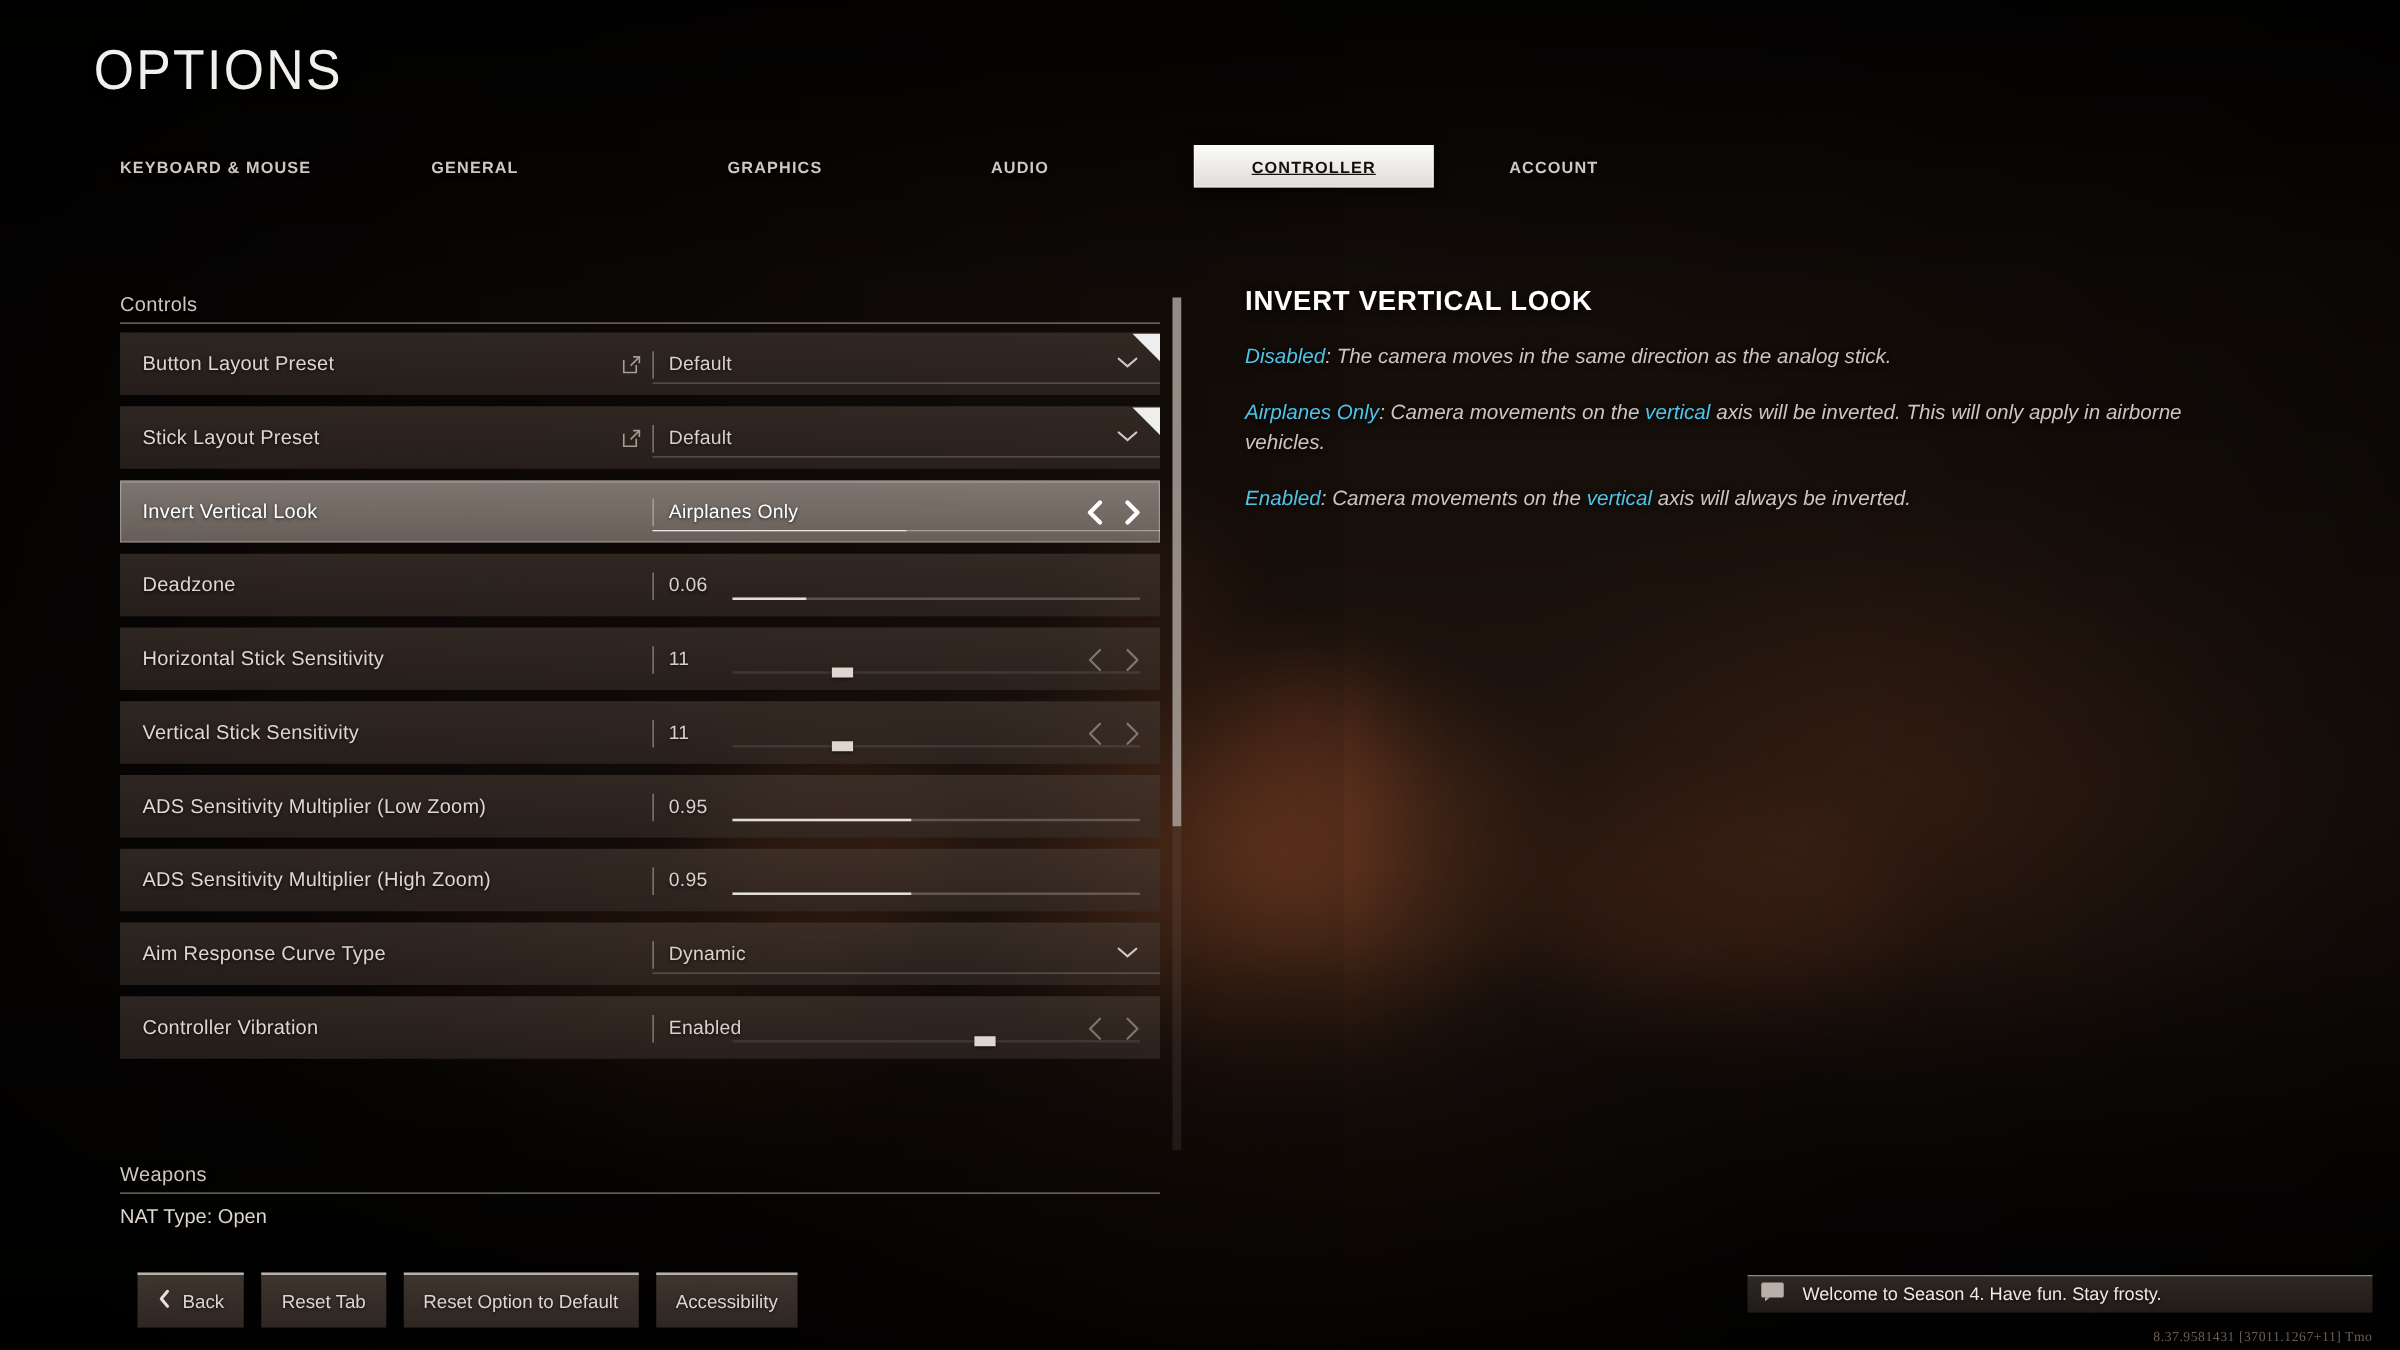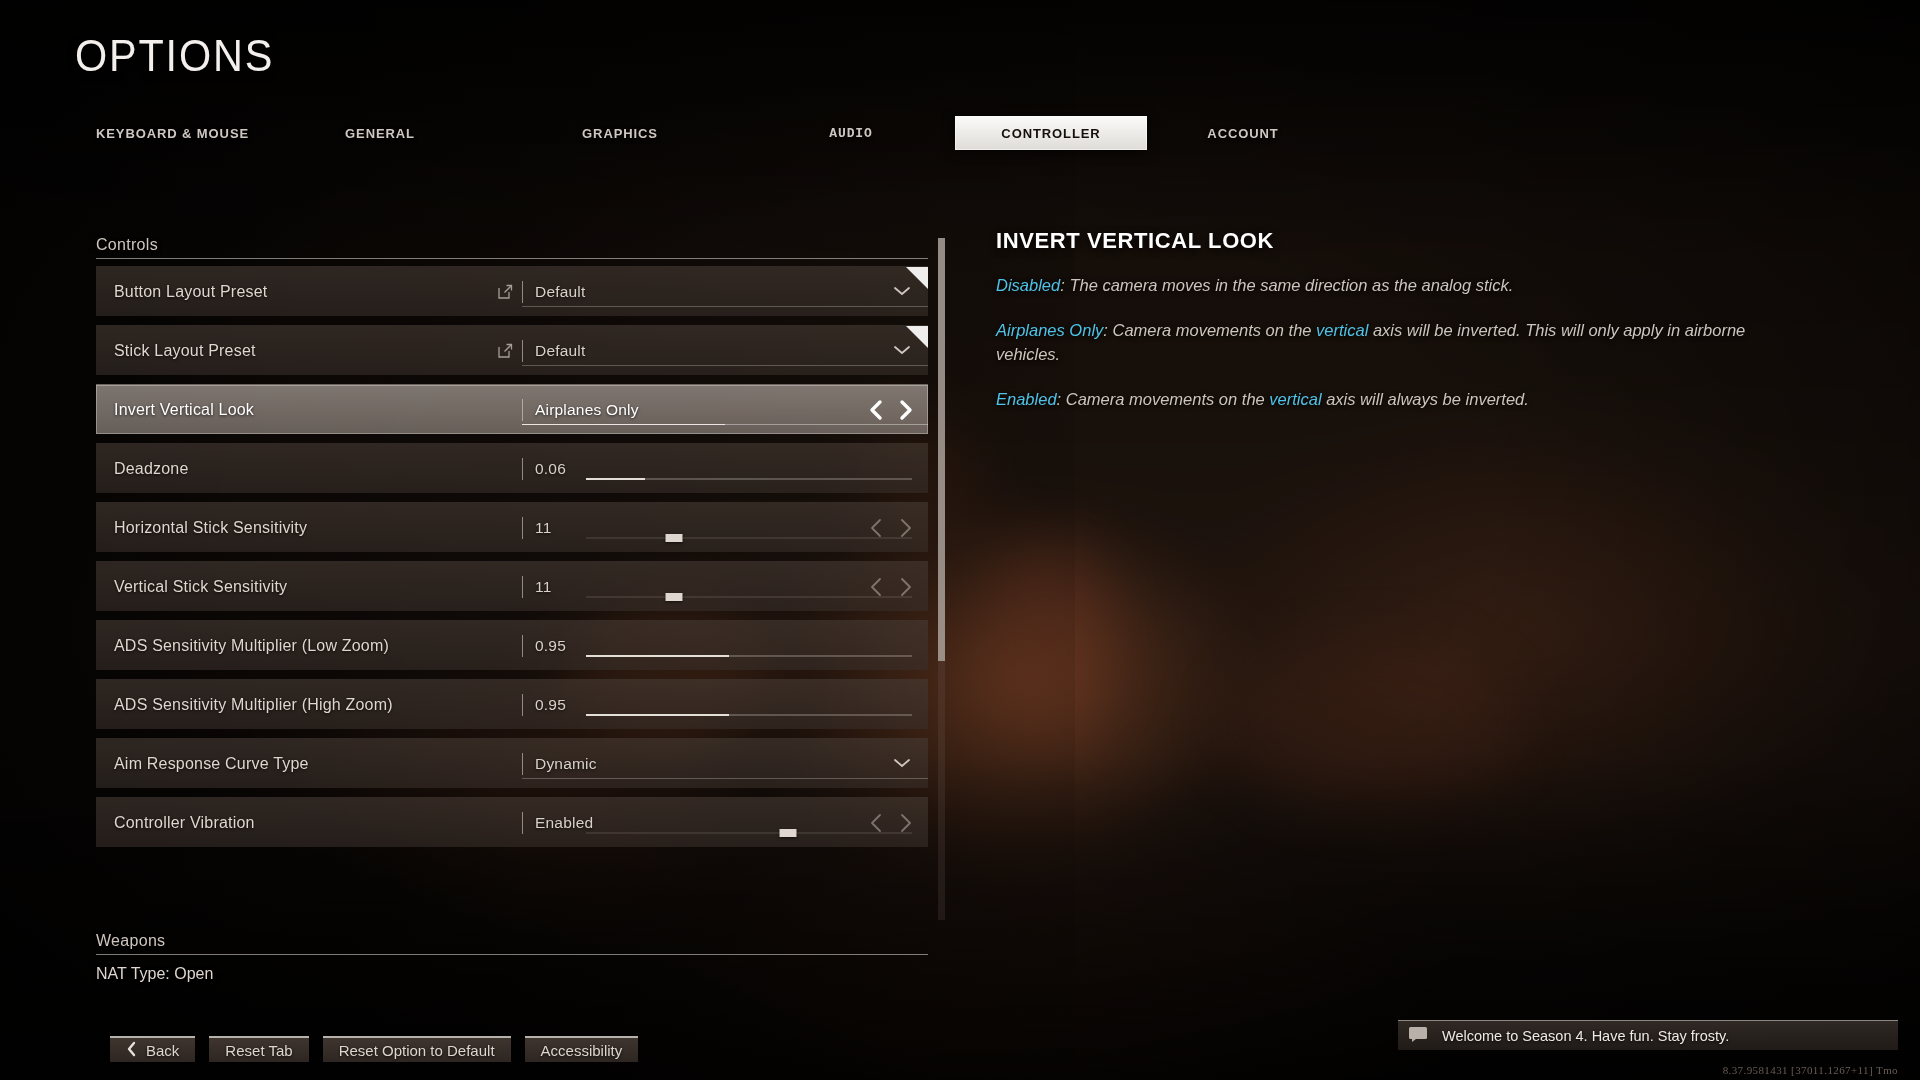--- a/index.html
+++ b/index.html
@@ -54,20 +54,21 @@
     display:flex; align-items:center; justify-content:center;
     font-size:13px; font-weight:bold; letter-spacing:.9px;
     color:#cfc8c2; white-space:nowrap;
     text-shadow:0 1px 4px rgba(0,0,0,.9);
     cursor:pointer; padding:0 14px;
   }
   .tab.active {
     background:linear-gradient(180deg,#fbfbfa 0%,#eceae7 55%,#dfdcd8 100%);
     color:#16100c; text-shadow:none;
     box-shadow:0 2px 12px rgba(0,0,0,.7), inset 0 0 0 1px rgba(255,255,255,.5);
+    text-decoration:underline;
   }
 
   
   .list-wrap { position:absolute; left:96px; top:236px; width:832px; }
   .section-label {
     font-size:16px; color:#cfc6bf; letter-spacing:.3px;
     padding-bottom:4px;
     text-shadow:0 1px 4px rgba(0,0,0,.9);
   }
   .section-rule { height:1px; background:rgba(230,222,214,.55); margin-bottom:7px; }
@@ -152,21 +153,21 @@
   .desc-p {
     font-size:16.5px; line-height:1.42; color:#ccc4bd; margin-bottom:22px;
     text-shadow:0 1px 5px rgba(0,0,0,.85);
     font-style:italic;
   }
   .kw { color:#4fc3e8; }
 
   
   .btnbar { position:absolute; left:110px; bottom:18px; display:flex; gap:14px; align-items:center; }
   .btn {
-    height:26px; display:flex; align-items:center; gap:9px;
+    height:44px; display:flex; align-items:center; gap:9px;
     padding:0 16px; font-size:15px; color:#ddd5ce;
     background:linear-gradient(180deg, rgba(72,60,53,.88) 0%, rgba(52,43,38,.88) 100%);
     border-top:2px solid rgba(230,224,218,.75);
     text-shadow:0 1px 3px rgba(0,0,0,.8); white-space:nowrap; cursor:pointer;
   }
   .btn svg { flex:0 0 auto; }
 
   .chatbar {
     position:absolute; right:22px; bottom:30px; width:500px; height:30px;
     display:flex; align-items:center; gap:14px; padding-left:10px;
@@ -204,21 +205,21 @@
   <div class="tabs" id="tabbar">
       <div class="tab" style="left: 0px; width: 195px;">
         <span>KEYBOARD &amp; MOUSE</span>
       </div>
       <div class="tab" style="left: 245px; width: 120px;">
         <span>GENERAL</span>
       </div>
       <div class="tab" style="left: 480px; width: 130px;">
         <span>GRAPHICS</span>
       </div>
-      <div class="tab" style="left: 726px; width: 100px; font-family: Liberation Mono, monospace;">
+      <div class="tab" style="left: 691px; width: 100px;">
         <span>AUDIO</span>
       </div>
       <div class="tab active" style="left: 880px; width: 192px;">
         <span>CONTROLLER</span>
       </div>
       <div class="tab" style="left: 1108px; width: 120px;">
         <span>ACCOUNT</span>
       </div>
     </div>
 

